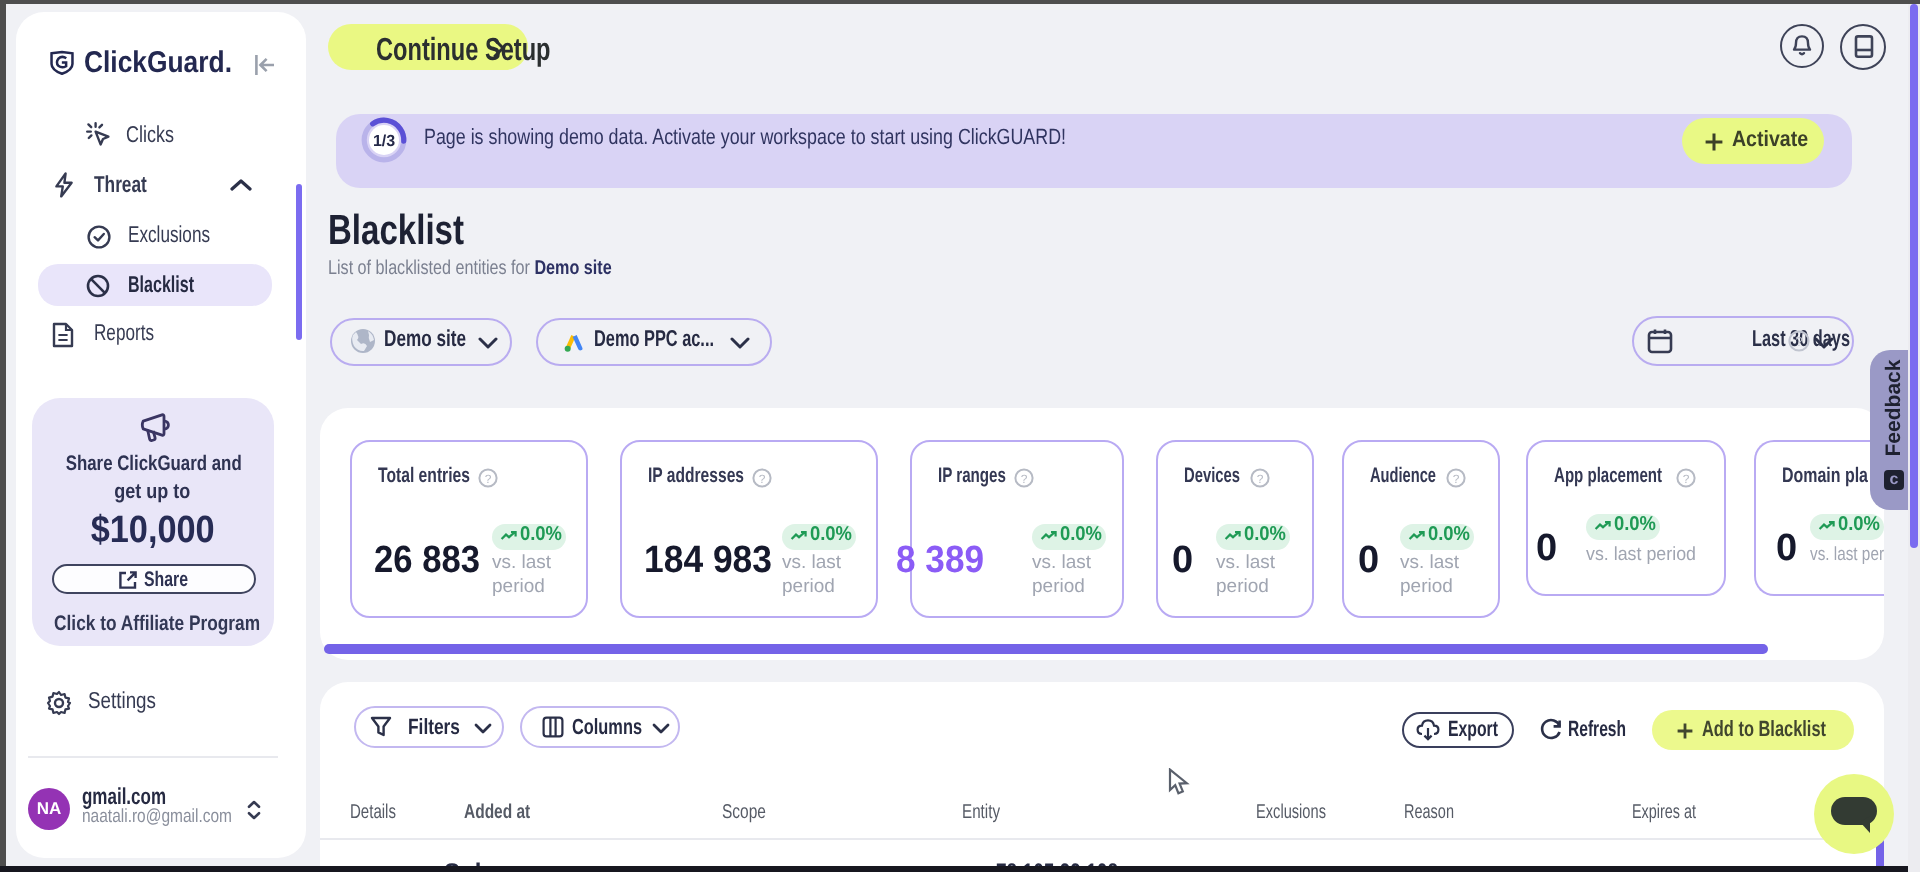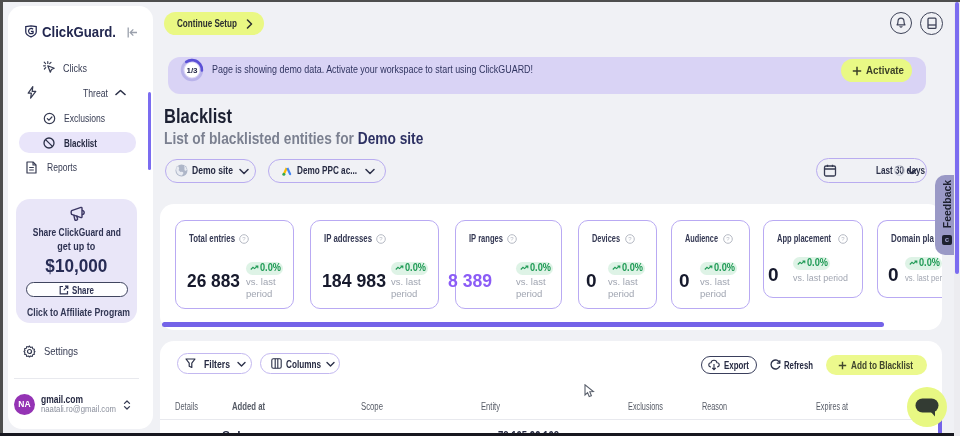--- a/index.html
+++ b/index.html
@@ -23,21 +23,21 @@
 <path d="M1.2 0.5 V10.5 M10 5.5 H3.5 M6.3 2.4 L3.2 5.5 L6.3 8.6" fill="none" stroke="#9aa0ac" stroke-width="1.3"></path>
 </svg>
 <svg class="abs" style="left:43px; top:61px;" width="12" height="13" viewBox="0 0 12 13">
 <path d="M4.8 4.8 L11.2 7.3 L8.5 8.5 L7.3 11.2 Z" fill="none" stroke="#363b52" stroke-width="1.2" stroke-linejoin="round"></path>
 <path d="M1.2 1.2 L2.6 2.6 M0.6 4.8 H2.4 M4.8 0.6 V2.4 M1.4 8 L2.7 6.7 M8 1.4 L6.7 2.7" fill="none" stroke="#363b52" stroke-width="1.2" stroke-linecap="round"></path>
 </svg>
 <div class="abs" style="left:63px; top:61.5px; font-size:11.5px; font-weight:normal; color:#363b52; "><span class="fit" style="transform: scaleX(0.7825);">Clicks</span></div>
 <svg class="abs" style="left:27px; top:86px;" width="10" height="13" viewBox="0 0 10 13">
 <path d="M5.8 0.7 L1.2 7.2 H4.4 L3.6 12.2 L8.8 5.4 H5.2 Z" fill="none" stroke="#363b52" stroke-width="1.2" stroke-linejoin="round"></path>
 </svg>
-<div class="abs" style="left:47px; top:86.5px; font-size:11.5px; font-weight:normal; color:#363b52;margin-left:36px; "><span class="fit" style="transform: scaleX(0.7519);">Threat</span></div>
+<div class="abs" style="left:47px; top:86.5px; font-size:11.5px; font-weight:bold; color:#363b52; "><span class="fit" style="transform: scaleX(0.7519);">Threat</span></div>
 <svg class="abs" style="left:115px; top:89px;" width="11" height="7" viewBox="0 0 11 7">
 <path d="M1 5.5 L5.5 1.5 L10 5.5" fill="none" stroke="#2b3048" stroke-width="1.6" stroke-linecap="round" stroke-linejoin="round"></path>
 </svg>
 <svg class="abs" style="left:43px; top:112px;" width="13" height="13" viewBox="0 0 13 13">
 <circle cx="6.5" cy="6.5" r="5.2" fill="none" stroke="#363b52" stroke-width="1.2"></circle>
 <path d="M4.3 6.6 L6 8.2 L8.9 5" fill="none" stroke="#363b52" stroke-width="1.2" stroke-linecap="round" stroke-linejoin="round"></path>
 </svg>
 <div class="abs" style="left:64px; top:111.5px; font-size:11.5px; font-weight:normal; color:#363b52; "><span class="fit" style="transform: scaleX(0.7459);">Exclusions</span></div>
 <div class="abs" style="left:19px; top:132px; width:117px; height:21px; background:#e9e5fa; border-radius:10px;"></div>
 <svg class="abs" style="left:43px; top:137px;" width="12" height="12" viewBox="0 0 12 12">
@@ -70,21 +70,21 @@
 </svg>
 <div class="abs" style="left:44px; top:345px; font-size:11.5px; font-weight:normal; color:#363b52; "><span class="fit" style="transform: scaleX(0.818);">Settings</span></div>
 <div class="abs" style="left:14px; top:378px; width:125px; height:1px; background:#e8e9ee;"></div>
 <div class="abs" style="left:14px; top:394px; width:21px; height:21px; border-radius:50%; background:#9433b4; color:#fff; font-size:8.5px; font-weight:bold; text-align:center; line-height:21px;">NA</div>
 <div class="abs" style="left:41px; top:392.5px; font-size:11.5px; font-weight:bold; color:#262a42; "><span class="fit" style="transform: scaleX(0.7383);">gmail.com</span></div>
 <div class="abs" style="left:41px; top:403px; font-size:9.5px; font-weight:normal; color:#8a8f9c; "><span class="fit" style="transform: scaleX(0.8151);">naatali.ro@gmail.com</span></div>
 <svg class="abs" style="left:123px; top:400px;" width="8" height="10" viewBox="0 0 8 10">
 <path d="M1.5 3.4 L4 1 L6.5 3.4 M1.5 6.6 L4 9 L6.5 6.6" fill="none" stroke="#363b52" stroke-width="1.3" stroke-linecap="round" stroke-linejoin="round"></path>
 </svg>
 <div class="abs pill" style="left:164px; top:11.5px; width:100px; height:23px; background:#eaf883;"></div>
-<div class="abs" style="left:177px; top:16.5px; font-size:11px; font-weight:bold; color:#2b2f30; "><span class="fit" style="transform: scaleX(0.7382);">Continue Setup</span></div>
+<div class="abs" style="left:188px; top:16.5px; font-size:16px; font-weight:bold; color:#2b2f30; "><span class="fit" style="transform: scaleX(0.7382);">Continue Setup</span></div>
 <svg class="abs" style="left:246px; top:18.5px;" width="7" height="10" viewBox="0 0 7 10">
 <path d="M1.5 1 L5.5 5 L1.5 9" fill="none" stroke="#2b2f30" stroke-width="1.5" stroke-linecap="round" stroke-linejoin="round"></path>
 </svg>
 <div class="abs" style="left:890px; top:12px; width:22px; height:22px; border:1.2px solid #3e4358; border-radius:50%;"></div>
 <svg class="abs" style="left:895px; top:17px;" width="12" height="12" viewBox="0 0 12 12">
 <path d="M6 1.2 Q9 1.2 9 4.5 Q9 6.8 10 7.8 H2 Q3 6.8 3 4.5 Q3 1.2 6 1.2 Z" fill="none" stroke="#3e4358" stroke-width="1.2" stroke-linejoin="round"></path>
 <path d="M5 9.6 Q6 10.6 7 9.6" fill="none" stroke="#3e4358" stroke-width="1.2" stroke-linecap="round"></path>
 </svg>
 <div class="abs" style="left:920px; top:12px; width:23px; height:23px; border:1.2px solid #3e4358; border-radius:50%;"></div>
 <svg class="abs" style="left:926px; top:17px;" width="12" height="13" viewBox="0 0 12 13">
@@ -98,21 +98,21 @@
 <circle cx="12" cy="12" r="7.5" fill="#ffffff"></circle>
 <text x="12" y="14.8" font-size="8" font-weight="bold" fill="#242848" text-anchor="middle" font-family="Liberation Sans, sans-serif">1/3</text>
 </svg>
 <div class="abs" style="left:212px; top:63px; font-size:11px; font-weight:normal; color:#303460; "><span class="fit" style="transform: scaleX(0.8115);">Page is showing demo data. Activate your workspace to start using ClickGUARD!</span></div>
 <div class="abs pill" style="left:841px; top:59px; width:71px; height:23px; background:#e9f985;"></div>
 <svg class="abs" style="left:852px; top:65.5px;" width="10" height="10" viewBox="0 0 10 10">
 <path d="M5 0.8 V9.2 M0.8 5 H9.2" stroke="#3c4128" stroke-width="1.5"></path>
 </svg>
 <div class="abs" style="left:866px; top:64px; font-size:11px; font-weight:bold; color:#3c4128; "><span class="fit" style="transform: scaleX(0.8879);">Activate</span></div>
 <div class="abs" style="left:164px; top:104px; font-size:21px; font-weight:bold; color:#1d2133; "><span class="fit" style="transform: scaleX(0.7871);">Blacklist</span></div>
-<div class="abs" style="left:164px; top:128.5px; font-size:17px; font-weight:bold; color:#7b8090; "><span class="fit" style="transform: scaleX(0.8074);">List of blacklisted entities for <b style="color:#2d3163;">Demo site</b></span></div>
+<div class="abs" style="left:164px; top:128.5px; font-size:10px; font-weight:normal; color:#7b8090; "><span class="fit" style="transform: scaleX(0.8074);">List of blacklisted entities for <b style="color:#2d3163;">Demo site</b></span></div>
 <div class="abs pill" style="left:165px; top:158.5px; width:91px; height:24px; border:1px solid #b9acf0;"></div>
 <svg class="abs" style="left:175px; top:164px;" width="13" height="13" viewBox="0 0 13 13">
 <circle cx="6.5" cy="6.5" r="6" fill="#aeb6c8"></circle>
 <path d="M3 2 Q5 4.5 3.5 6 L5.5 8 Q7.5 7 8.5 9 L7 11.5 Q4 11.8 2 9 Q0.5 6 1.5 3.5 Z" fill="#e8ebf2"></path>
 <path d="M9 1.5 Q11.5 3 12 6 L10 7 Q9 5 9.5 3.5 Z" fill="#e8ebf2"></path>
 </svg>
 <div class="abs" style="left:192px; top:164px; font-size:11.5px; font-weight:bold; color:#262a42; "><span class="fit" style="transform: scaleX(0.7459);">Demo site</span></div>
 <svg class="abs" style="left:239px; top:167.5px;" width="10" height="7" viewBox="0 0 10 7">
 <path d="M1 1.5 L5 5.5 L9 1.5" fill="none" stroke="#2b3048" stroke-width="1.5" stroke-linecap="round" stroke-linejoin="round"></path>
 </svg>

